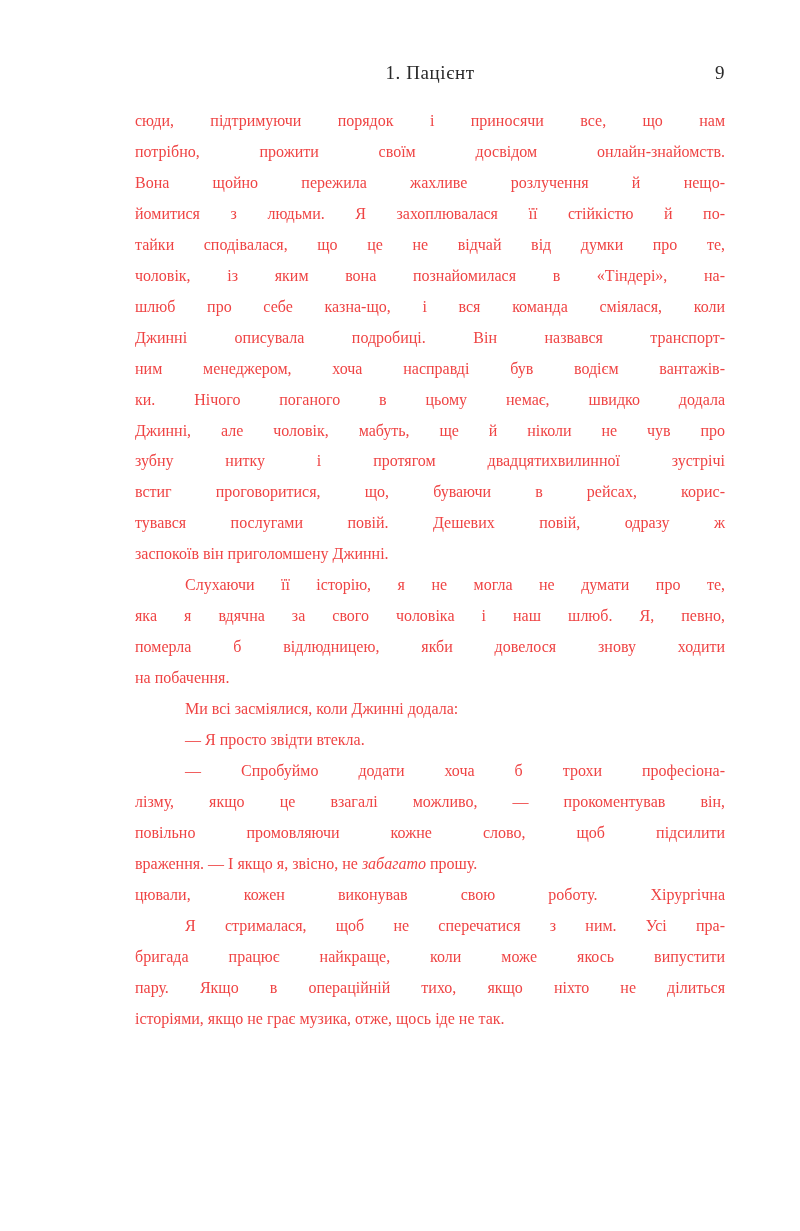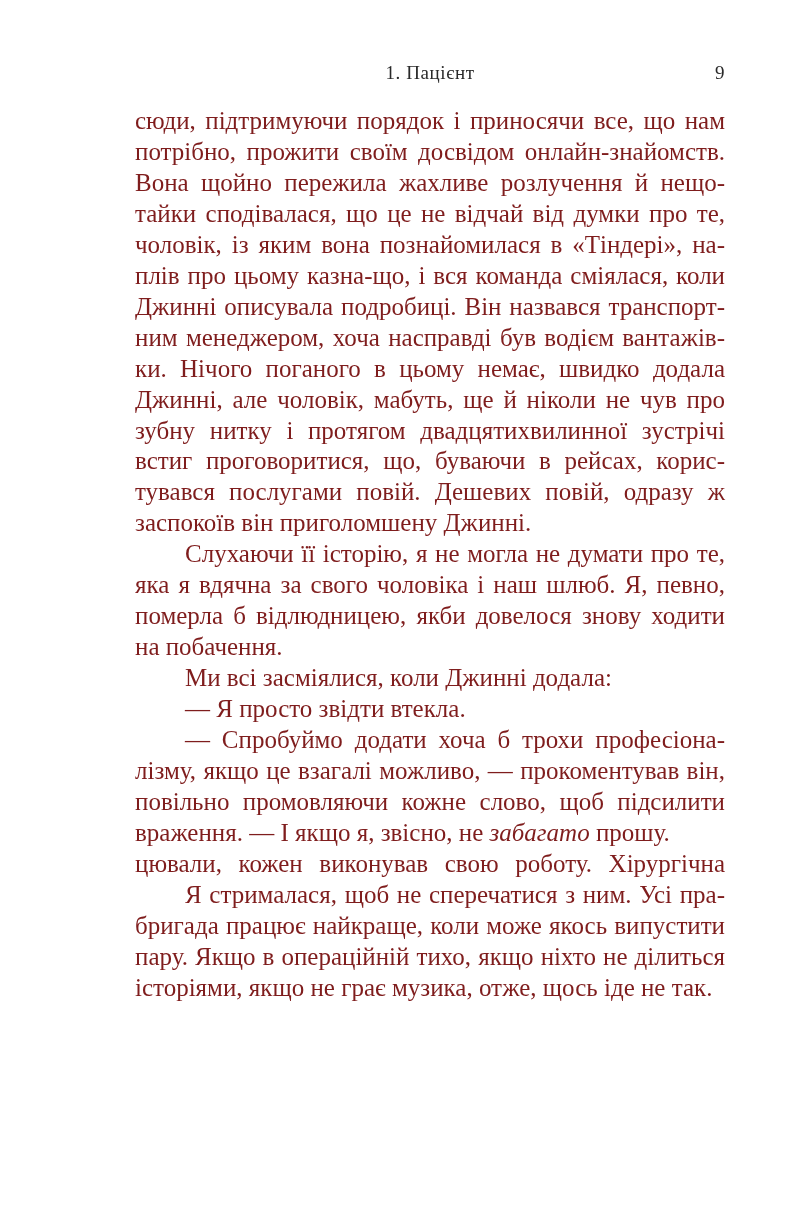--- a/index.html
+++ b/index.html
@@ -41,23 +41,23 @@
     position: absolute;
     right: 0;
     top: 0;
     text-align: right;
   }
   .text-block {
     position: absolute;
     top: 106px;
     left: 135px;
     width: 590px;
-    font-size: 25px;
+    font-size: 16px;
     line-height: 30.95px;
-    color: #7f1d1d;
+    color: #ef4444;
   }
   .line {
     white-space: normal;
     text-align: left;
   }
   .line.j {
     text-align: justify;
     text-align-last: justify;
   }
   .line.indent {
@@ -72,23 +72,24 @@
 
 <div class="book-page">
   <div class="page-header">
     <div class="chapter-title">1. Пацієнт</div>
     <div class="page-number">9</div>
   </div>
   <div class="text-block">
       <div class="line j">сюди, підтримуючи порядок і приносячи все, що нам</div>
       <div class="line j">потрібно, прожити своїм досвідом онлайн-знайомств.</div>
       <div class="line j">Вона щойно пережила жахливе розлучення й нещо-</div>
+      <div class="line j">йомитися з людьми. Я захоплювалася її стійкістю й по-</div>
       <div class="line j">тайки сподівалася, що це не відчай від думки про те,</div>
       <div class="line j">чоловік, із яким вона познайомилася в «Тіндері», на-</div>
-      <div class="line j">плів про цьому казна-що, і вся команда сміялася, коли</div>
+      <div class="line j">шлюб про себе казна-що, і вся команда сміялася, коли</div>
       <div class="line j">Джинні описувала подробиці. Він назвався транспорт-</div>
       <div class="line j">ним менеджером, хоча насправді був водієм вантажів-</div>
       <div class="line j">ки. Нічого поганого в цьому немає, швидко додала</div>
       <div class="line j">Джинні, але чоловік, мабуть, ще й ніколи не чув про</div>
       <div class="line j">зубну нитку і протягом двадцятихвилинної зустрічі</div>
       <div class="line j">встиг проговоритися, що, буваючи в рейсах, корис-</div>
       <div class="line j">тувався послугами повій. Дешевих повій, одразу ж</div>
       <div class="line">заспокоїв він приголомшену Джинні.</div>
       <div class="line j indent">Слухаючи її історію, я не могла не думати про те,</div>
       <div class="line j">яка я вдячна за свого чоловіка і наш шлюб. Я, певно,</div>

